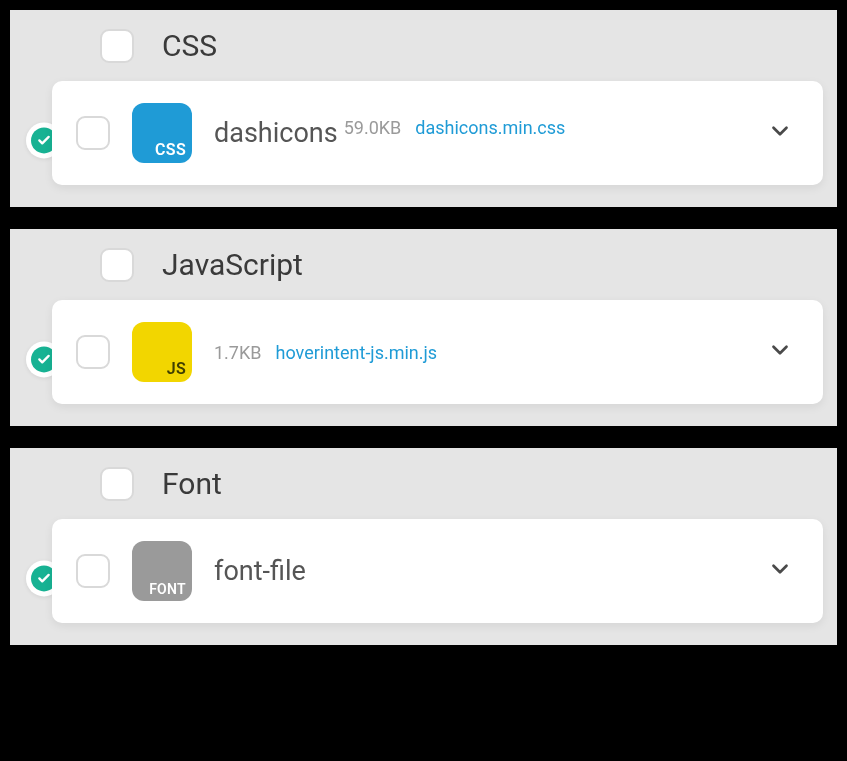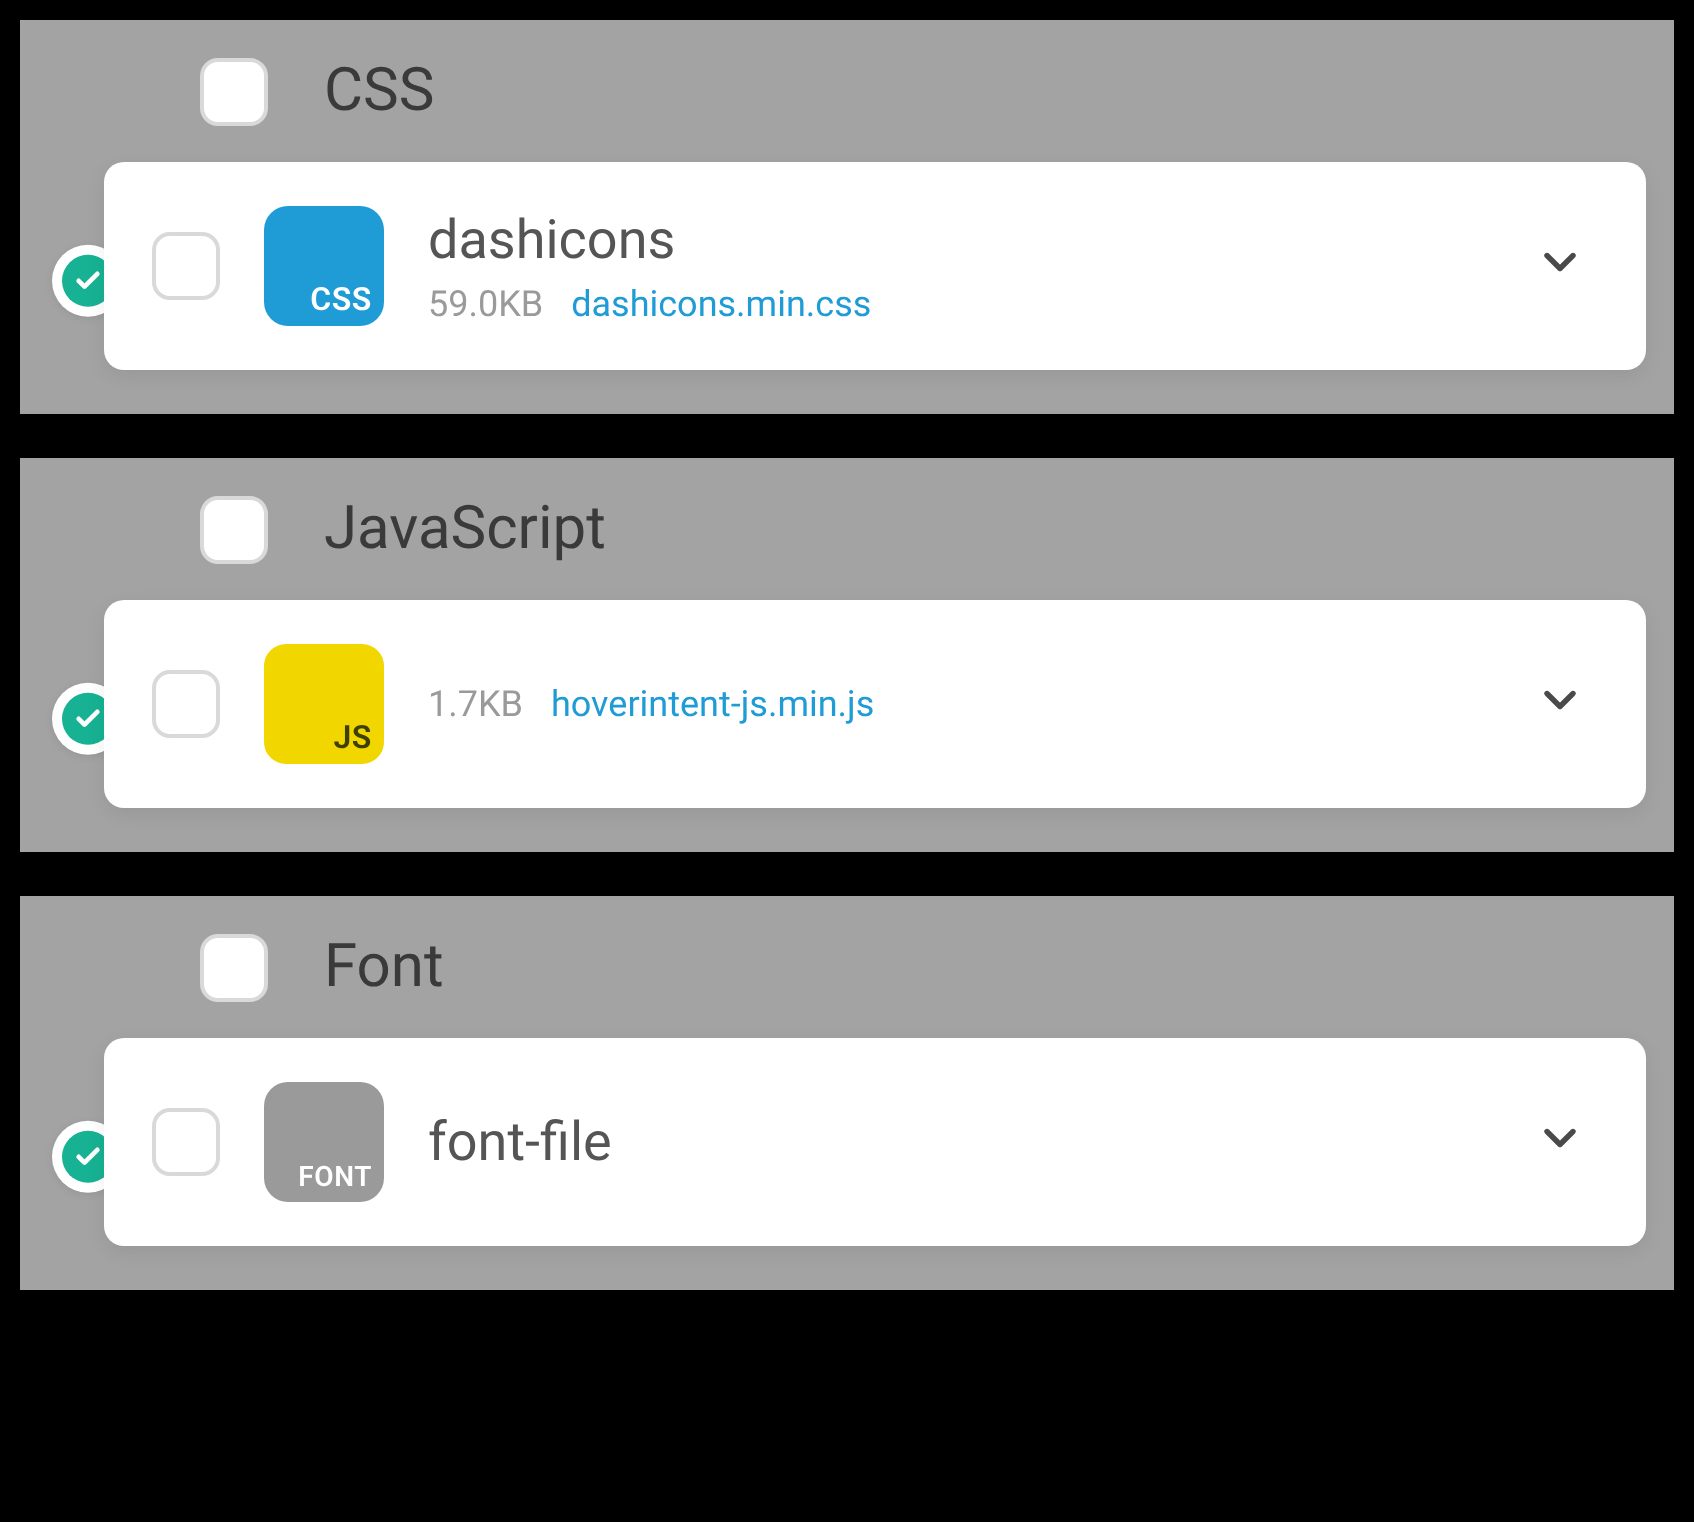--- a/index.html
+++ b/index.html
@@ -6,21 +6,21 @@
   html, body { width: 847px; height: 761px; }
   body {
     background: #000;
     font-family: -apple-system, BlinkMacSystemFont, "Segoe UI", Roboto, Arial, sans-serif;
     padding: 10px;
     display: flex;
     flex-direction: column;
     gap: 22px;
   }
   .section {
-    background: #a3a3a3;
+    background: #e5e5e5;
     width: 100%;
   }
   .section-header {
     display: flex;
     align-items: center;
     padding: 18px 0 18px 90px;
     gap: 28px;
   }
   .section-title {
     font-size: 30px;
@@ -77,30 +77,30 @@
     width: 60px;
     height: 60px;
     border-radius: 12px;
     display: flex;
     align-items: flex-end;
     justify-content: flex-end;
     padding: 0 6px 4px 0;
     flex-shrink: 0;
   }
   .filetype-css { background: #1f9bd6; }
-  .filetype-js  { background: #f2d600; border-radius: 11px; }
+  .filetype-js  { background: #f2d600; }
   .filetype-font{ background: #9a9a9a; }
   .filetype-label {
     color: #fff;
     font-weight: 600;
     font-size: 16px;
     letter-spacing: 0.3px;
   }
   .filetype-js .filetype-label { color: #3f3f00; }
-  .meta { display: flex; flex-direction: column; gap: 6px; flex: 1; min-width: 0; }
+  .meta { display: flex; flex-direction: row; gap: 6px; flex: 1; min-width: 0; }
   .asset-name {
     font-size: 27px;
     font-weight: 400;
     color: #555;
   }
   .asset-sub {
     display: flex;
     align-items: baseline;
     gap: 14px;
     font-size: 18px;

